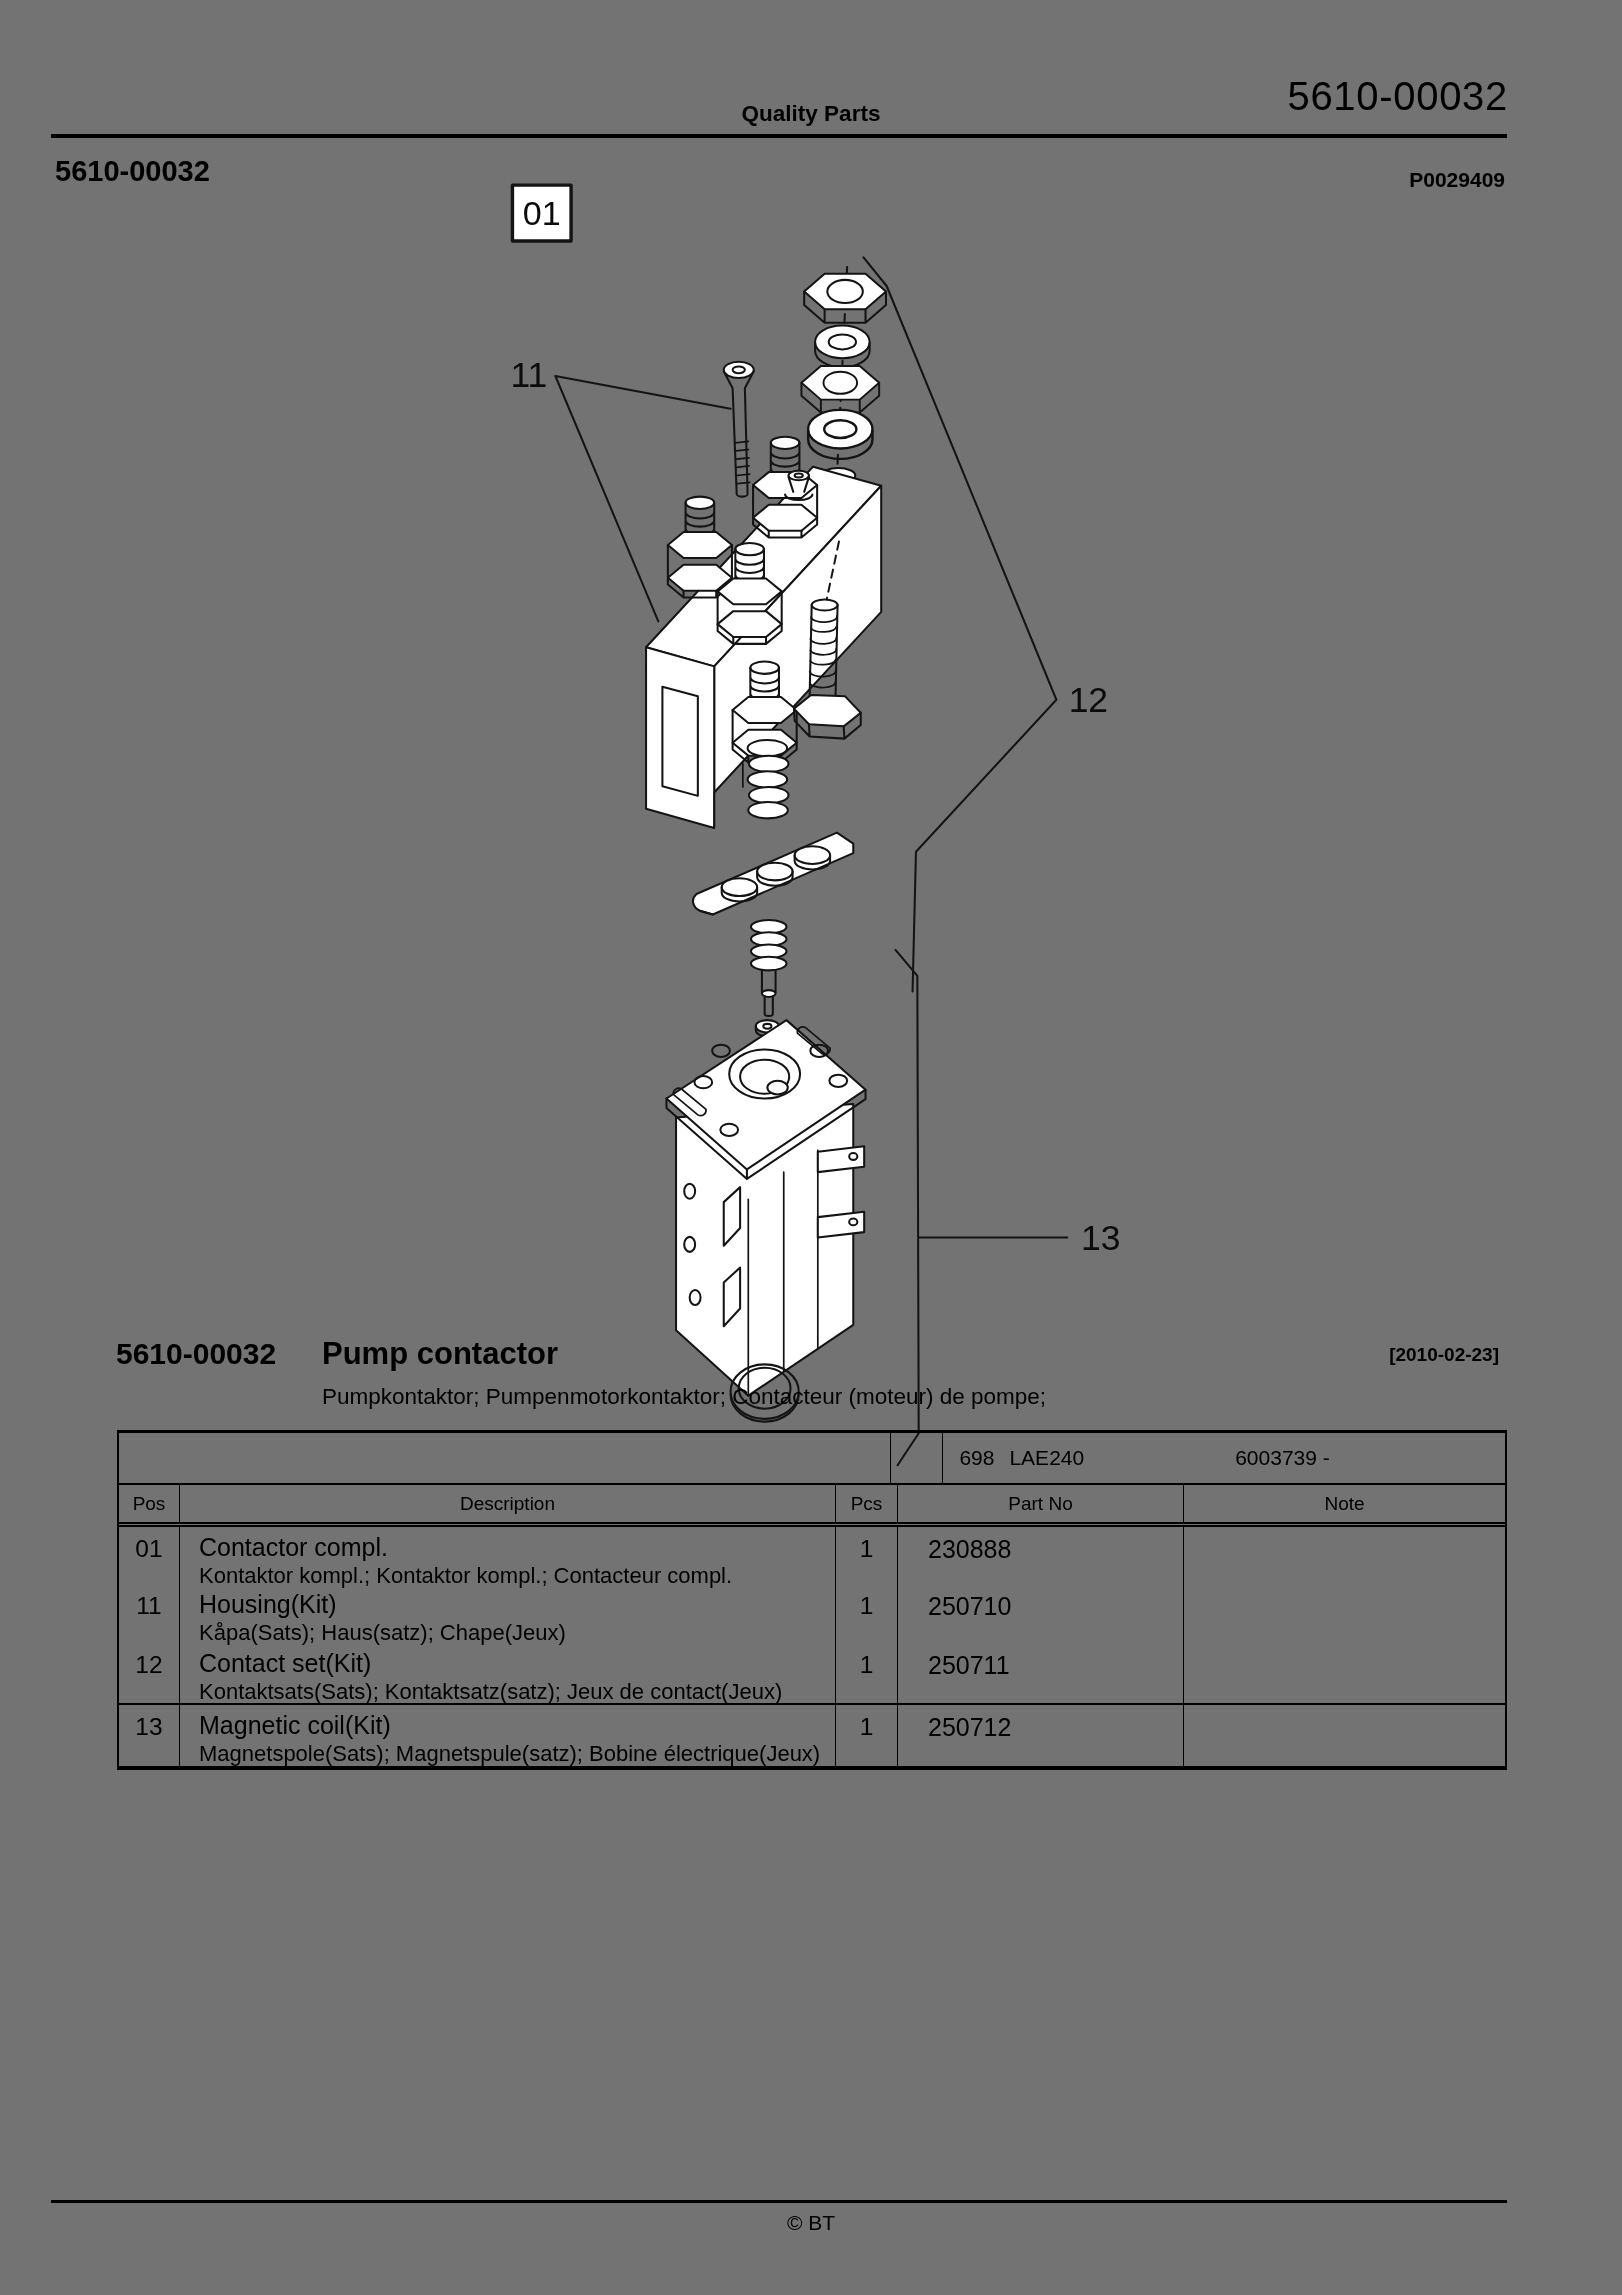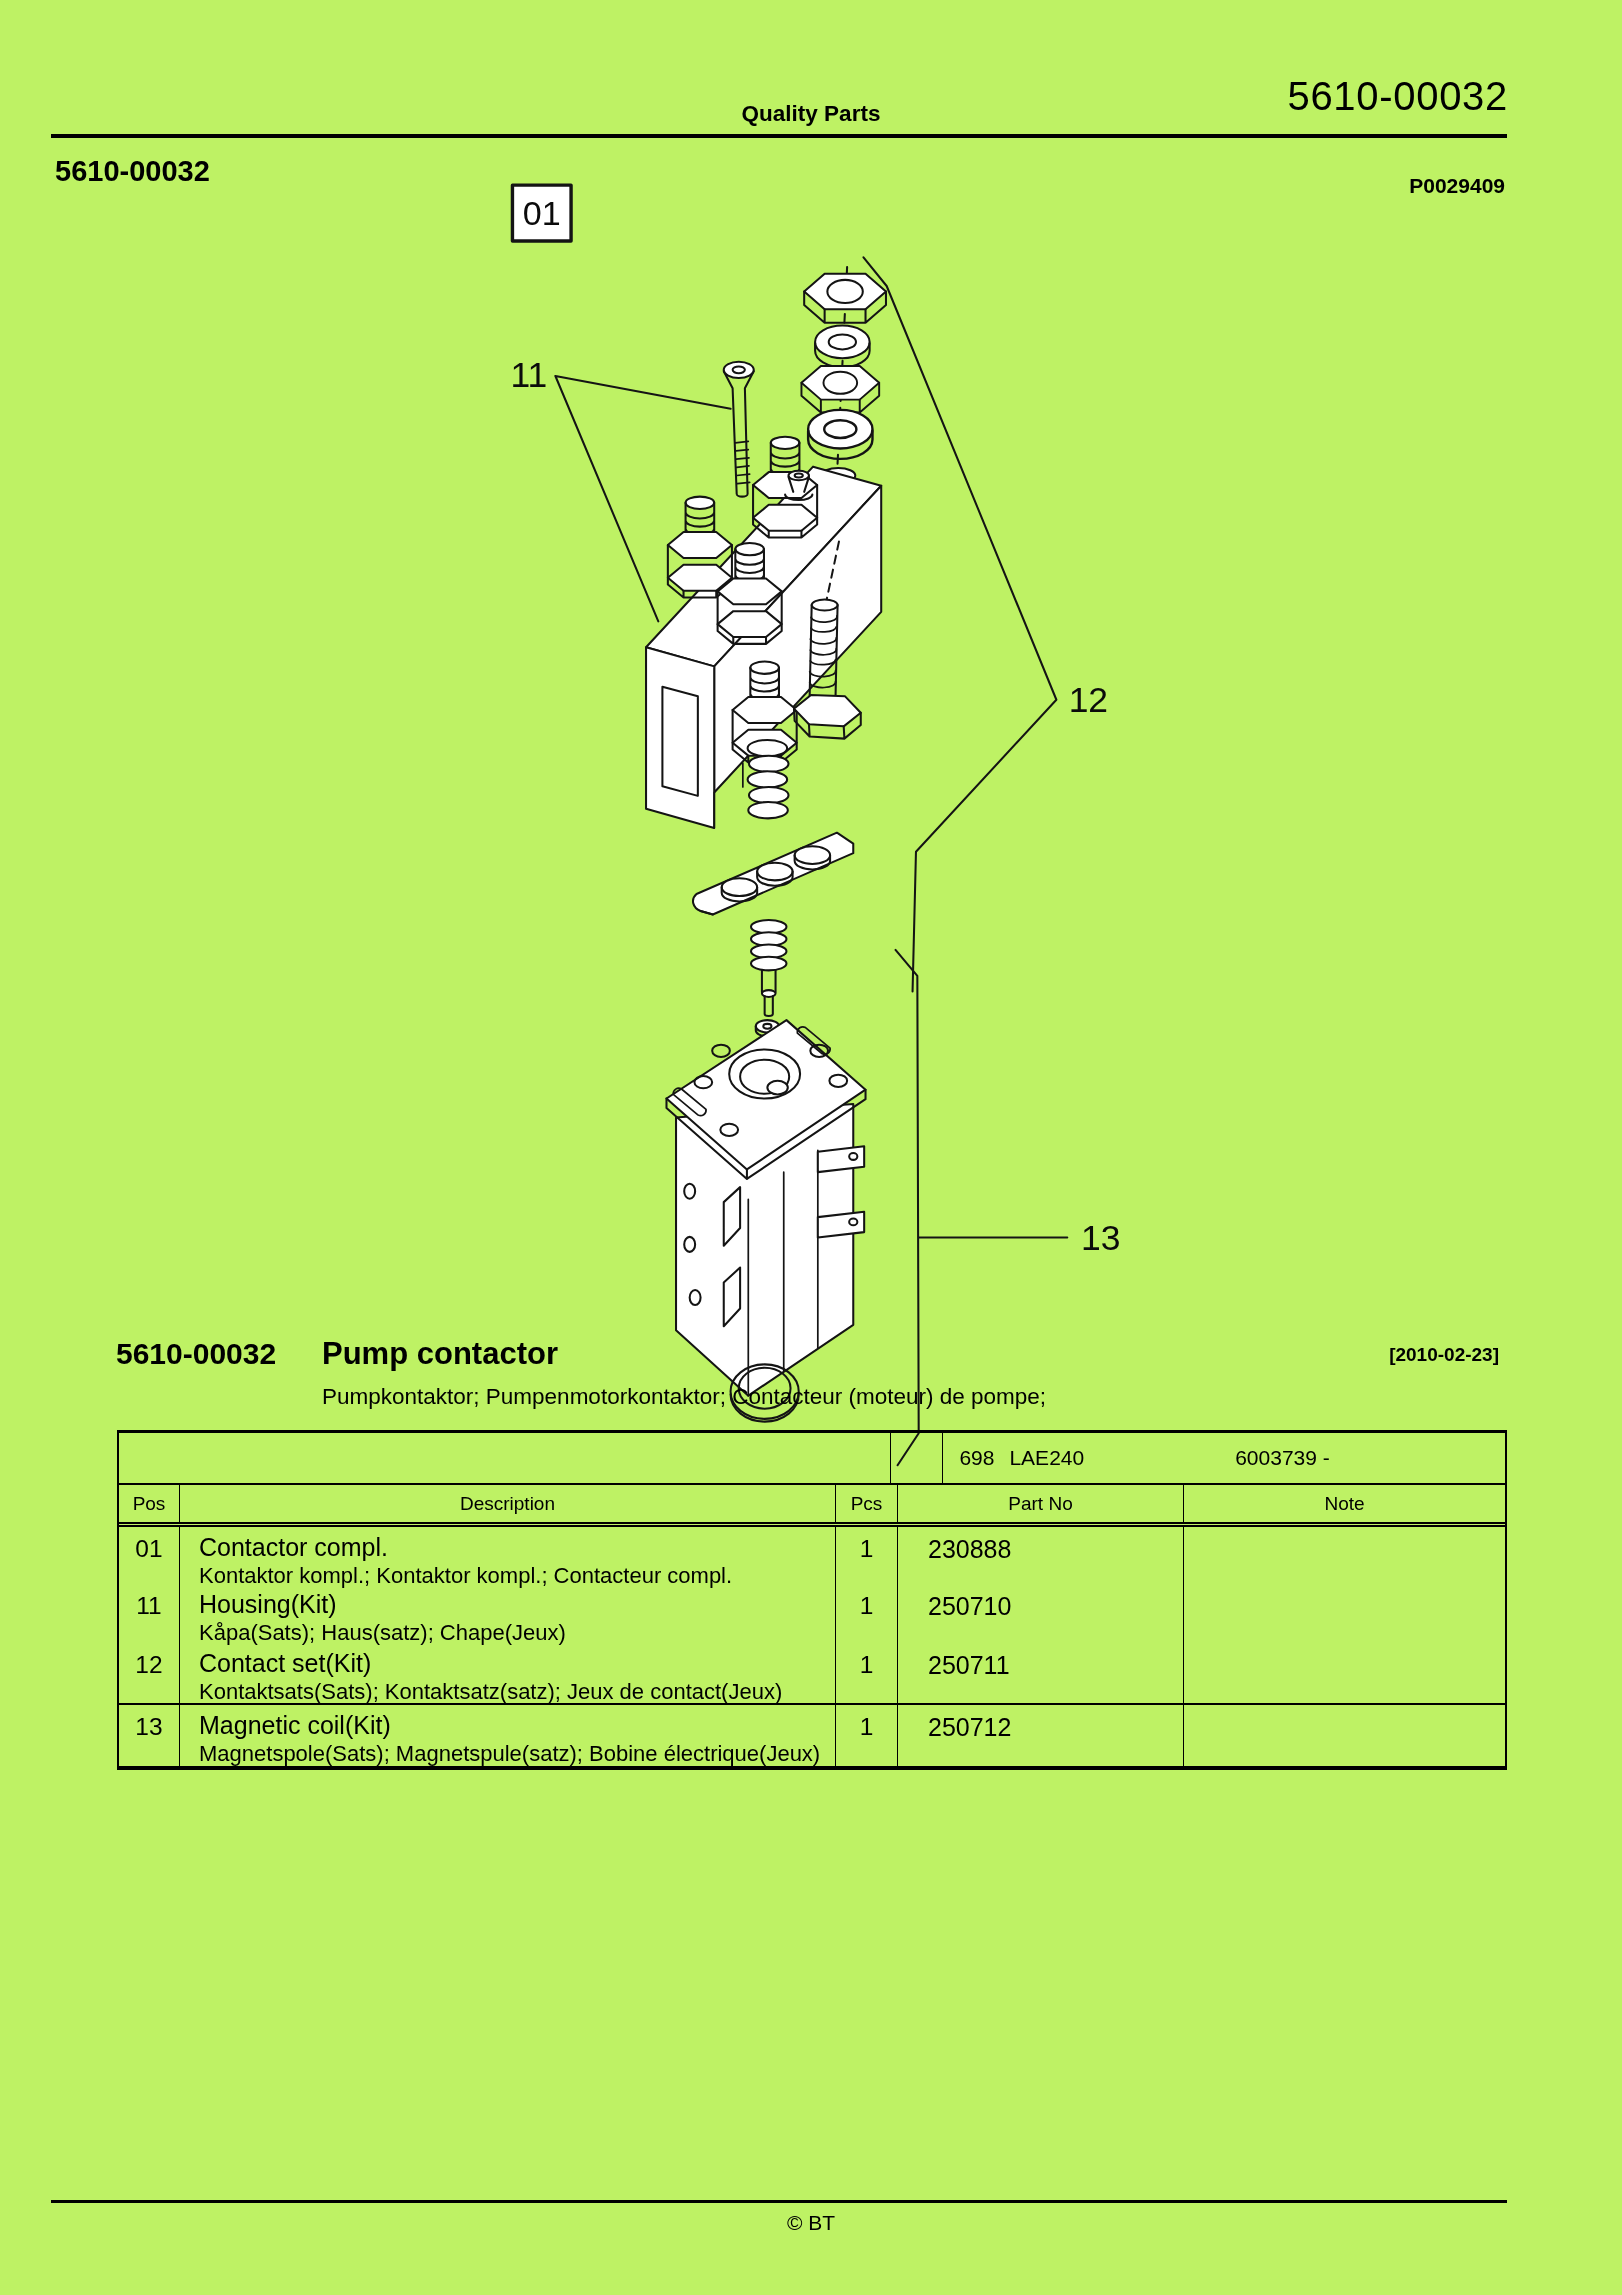--- a/index.html
+++ b/index.html
@@ -1,27 +1,27 @@
 <!DOCTYPE html>
 <html style="font-size:11px"><head>
 <meta charset="utf-8">
 <style>
   html,body{margin:0;padding:0;background:#e8e8e8;}
   .page{
-    position:relative;width:1622px;height:2295px;background:#bef264;
+    position:relative;width:1622px;height:2295px;background:#737373;
     font-family:"Liberation Sans","DejaVu Sans",sans-serif;color:#000;
     overflow:hidden;
   }
   .abs{position:absolute;}
   
   .hdr-center{top:101px;left:0;width:1622px;text-align:center;font-size:22.5px;font-weight:bold;}
   .hdr-right{top:74px;right:114px;font-size:40px;font-weight:normal;letter-spacing:0.7px;}
   .rule-top{top:134px;left:51px;width:1456px;height:4.1px;background:#000;}
   .hdr2-left{top:155px;left:55px;font-size:29px;font-weight:bold;}
-  .hdr2-right{top:174px;right:117px;font-size:21px;font-weight:bold;}
+  .hdr2-right{top:168px;right:117px;font-size:21px;font-weight:bold;}
   
   .sec-num{top:1337px;left:116px;font-size:30px;font-weight:bold;}
   .sec-title{top:1336px;left:322px;font-size:31px;font-weight:bold;}
   .sec-date{top:1344px;right:123px;font-size:19px;font-weight:bold;}
   .sec-sub{top:1384px;left:322px;font-size:22.5px;}
   
   .ptable{
     top:1430px;left:117px;width:1390px;box-sizing:border-box;
     border:2.7px solid #000;border-top-width:3.4px;border-bottom-width:4.8px;
   }

